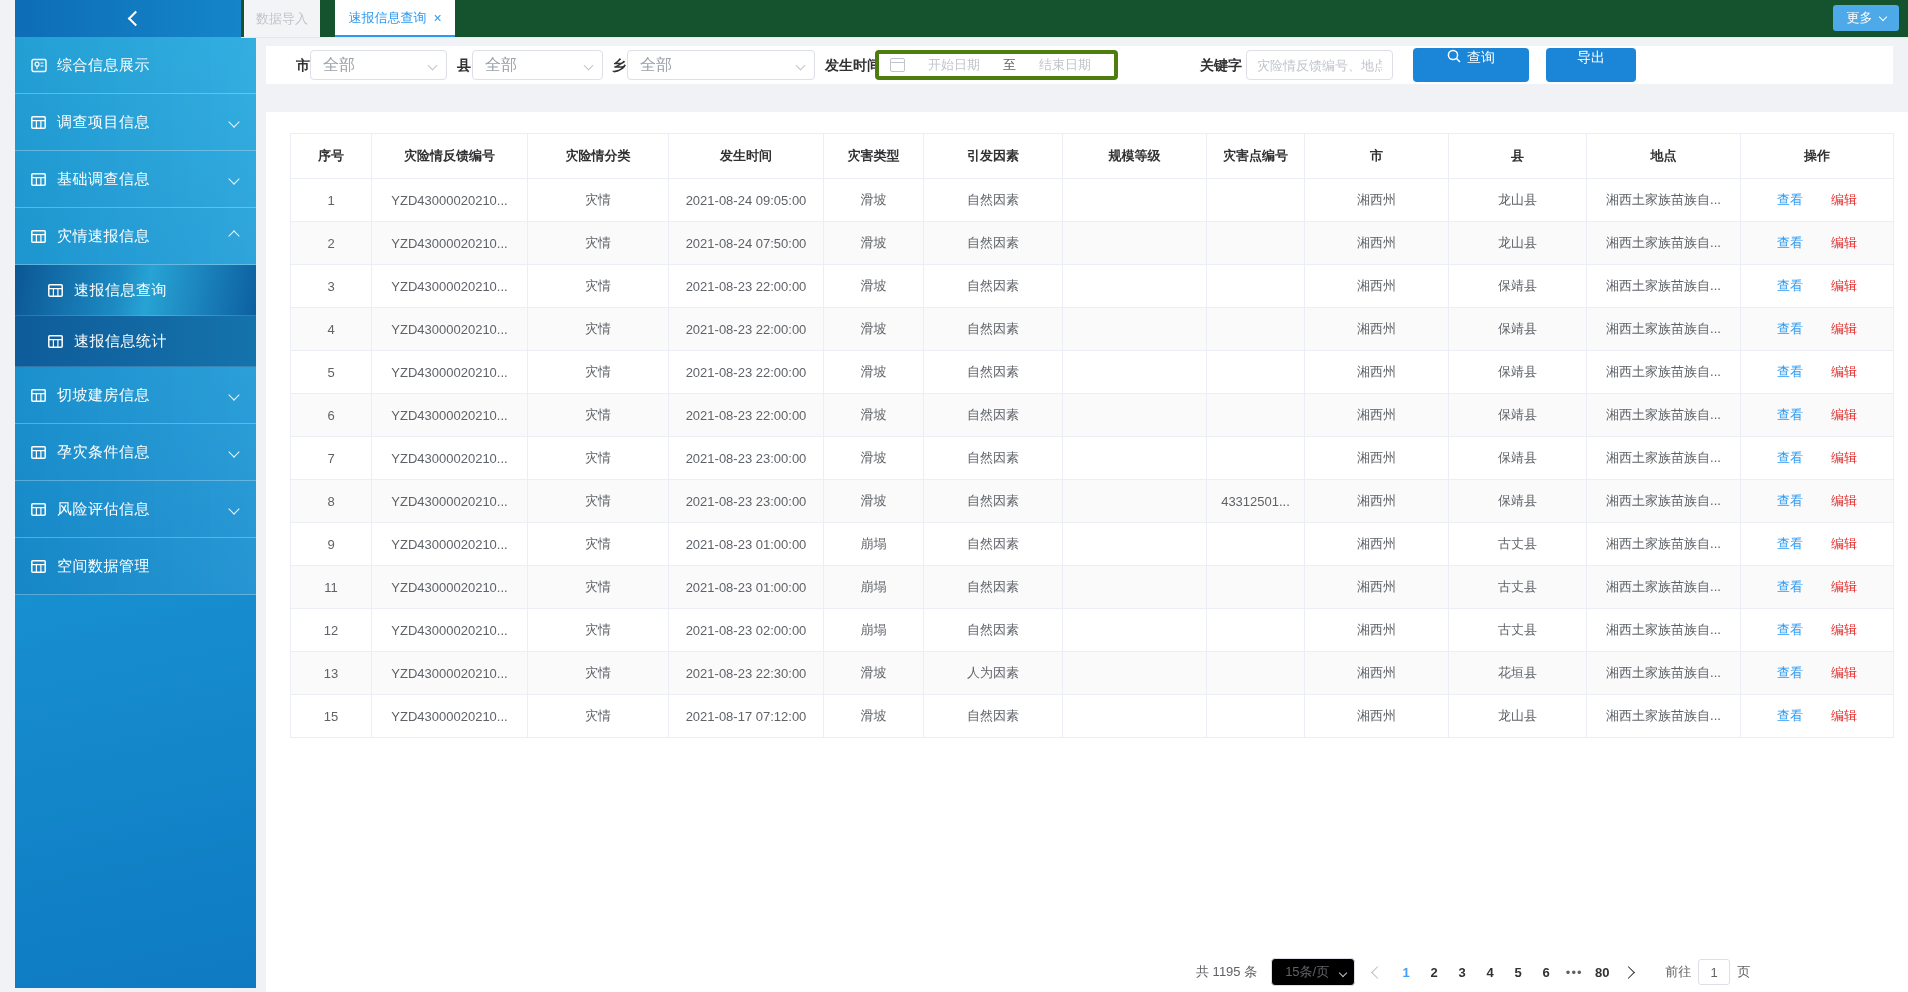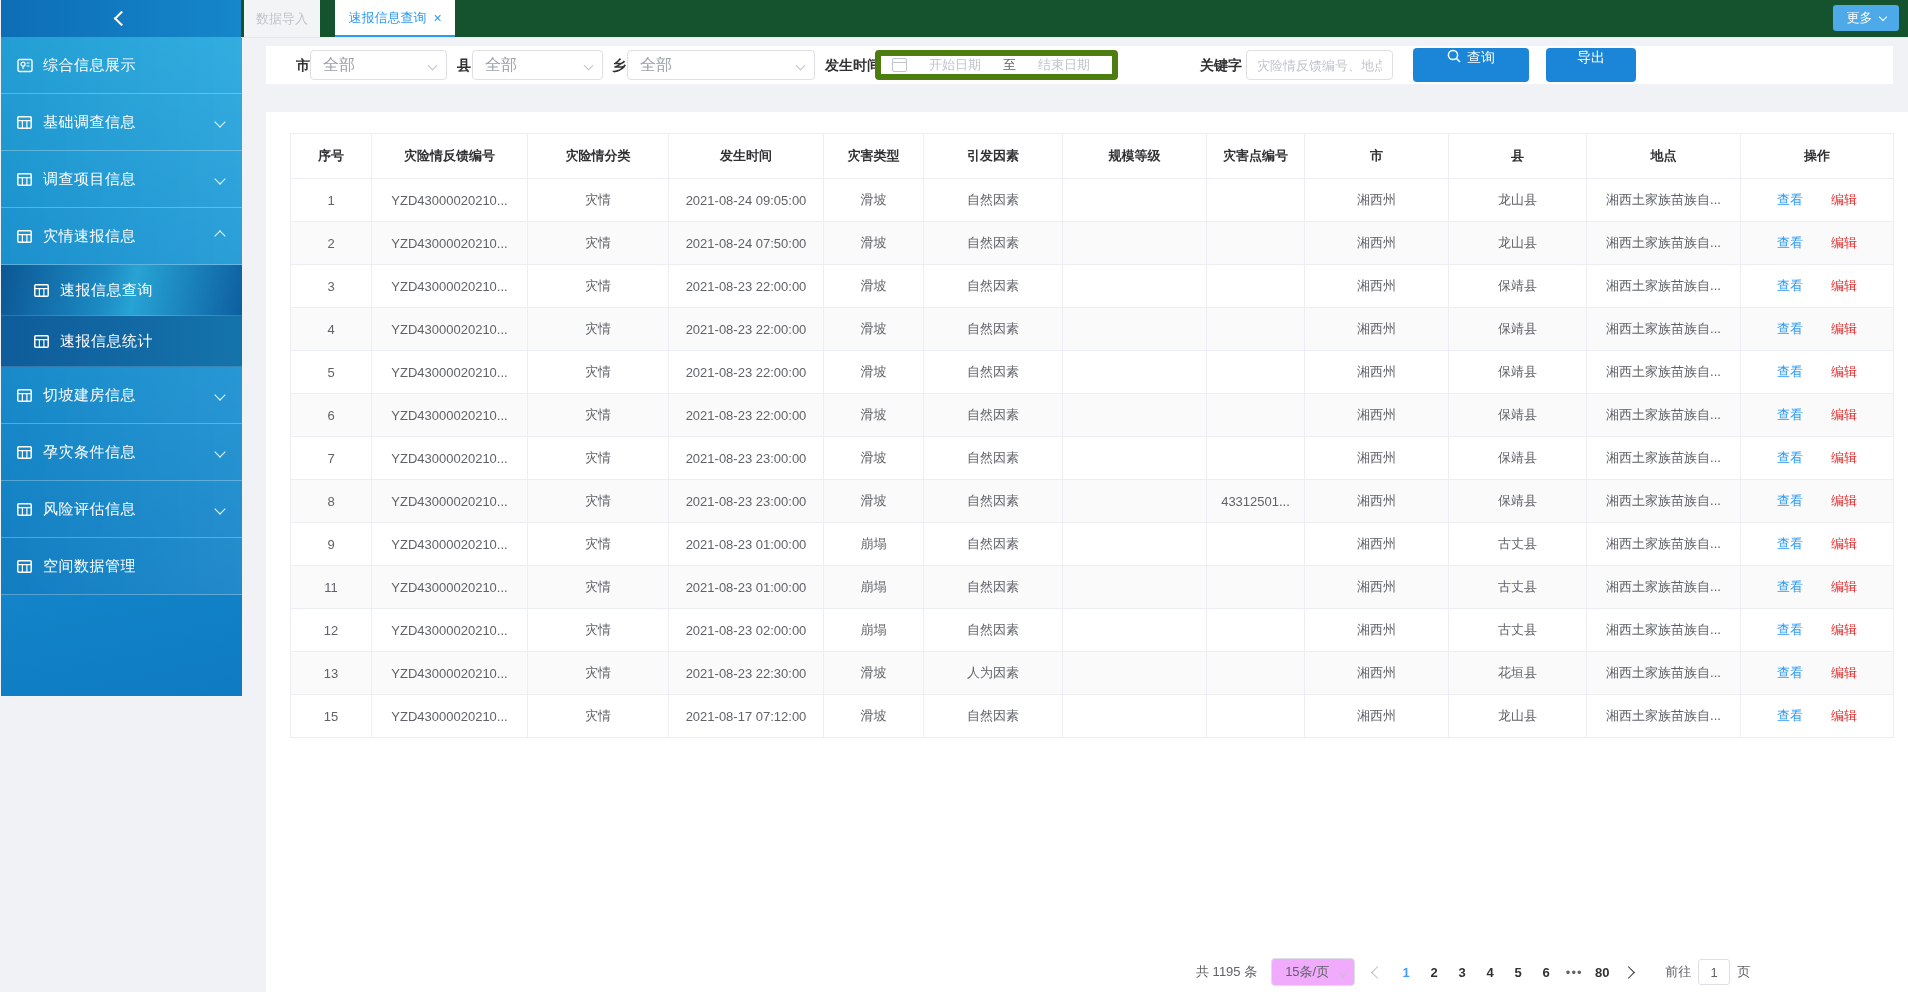--- a/index.html
+++ b/index.html
@@ -5,21 +5,21 @@
 <style>
   html,body{margin:0;padding:0;}
   body{width:1908px;height:992px;position:relative;overflow:hidden;background:#f0f2f5;
        font-family:"Liberation Sans","DejaVu Sans",sans-serif;-webkit-font-smoothing:antialiased;}
   
   .chev{display:inline-block;width:7px;height:7px;border-right:1.6px solid currentColor;border-bottom:1.6px solid currentColor;transform:rotate(45deg);}
   .chev.up{transform:rotate(-135deg);}
   .chev.left{transform:rotate(135deg);}
   .chev.right{transform:rotate(-45deg);}
   
-  .sidebar{position:absolute;left:1px;top:0;width:241px;height:696px;
+  .sidebar{position:absolute;left:15px;top:0;width:241px;height:988px;
            background:linear-gradient(168deg,#27ade0 0%,#1b97d5 42%,#0e7ac2 100%);}
   .sb-top{height:37px;background:linear-gradient(90deg,#0d6db6,#1587ca);display:flex;align-items:center;justify-content:center;cursor:pointer;color:#fff;}
   .sb-top .back{width:9px;height:9px;border-width:2.2px;}
   .sb-item{display:flex;align-items:center;color:#fff;cursor:pointer;}
   .sb-item.main{height:56px;padding:0 18px 0 16px;border-bottom:1px solid rgba(255,255,255,.28);
                 background:linear-gradient(90deg,rgba(10,70,130,.12),rgba(255,255,255,.07));}
   .sb-item .sb-icon{width:16px;display:flex;align-items:center;flex:none;}
   .sb-item .sb-label{margin-left:10px;font-size:15px;letter-spacing:.5px;white-space:nowrap;}
   .sb-item .chev{margin-left:auto;color:#eaf6fc;flex:none;}
   .sb-item.sub{height:50px;padding:0 18px 0 33px;background:linear-gradient(90deg,#0e5c9a,#1573ab);border-bottom:1px solid rgba(255,255,255,.15);}
@@ -34,42 +34,42 @@
   .more-btn{position:absolute;right:9px;top:5px;width:66px;height:26px;background:#4da9e8;border:none;border-radius:3px;color:#fff;font-size:13px;display:flex;align-items:center;justify-content:center;gap:7px;cursor:pointer;}
   .more-btn .chev{width:5px;height:5px;border-width:1.5px;margin-top:-2px;color:#fff;}
   
   .filter-card{position:absolute;left:25px;top:46px;width:1627px;height:38px;background:#fff;}
   .f-label{position:absolute;top:0;height:38px;line-height:38px;font-size:14px;color:#303133;font-weight:600;white-space:nowrap;}
   #lbl-city{left:30px;} #lbl-county{left:191px;} #lbl-town{left:346px;} #lbl-time{left:559px;} #lbl-keyword{left:934px;}
   .select{position:absolute;top:4px;height:30px;border:1px solid #dcdfe6;border-radius:4px;background:#fff;display:flex;align-items:center;font-size:16px;color:#9aa0a8;cursor:pointer;box-sizing:border-box;}
   .select .sel-text{padding-left:12px;}
   .select .chev{position:absolute;right:10px;top:11px;width:6px;height:6px;color:#c0c4cc;}
   #sel-city{left:44px;width:137px;} #sel-county{left:206px;width:131px;} #sel-town{left:361px;width:188px;}
-  .datebox{position:absolute;left:609px;top:4px;width:243px;height:30px;border:6px solid #4d7c0f;border-radius:4px;background:#fff;display:flex;align-items:center;font-size:13px;color:#c0c4cc;box-sizing:border-box;cursor:pointer;}
+  .datebox{position:absolute;left:609px;top:4px;width:243px;height:30px;border:4px solid #4d7c0f;border-radius:4px;background:#fff;display:flex;align-items:center;font-size:13px;color:#c0c4cc;box-sizing:border-box;cursor:pointer;}
   .cal-icon{width:13px;height:12px;border:1px solid #c0c4cc;border-radius:2px;margin-left:11px;position:relative;flex:none;}
   .cal-icon:before{content:"";position:absolute;left:0;right:0;top:3px;border-top:1px solid #c0c4cc;}
   .d-start,.d-end{flex:1;text-align:center;}
   .d-sep{color:#606266;flex:none;}
   .kw-input{position:absolute;left:980px;top:4px;width:147px;height:30px;border:1px solid #dcdfe6;border-radius:4px;box-sizing:border-box;font-size:13px;color:#606266;padding:0 10px;outline:none;font-family:inherit;}
   .kw-input::placeholder{color:#c0c4cc;}
   .fbtn{position:absolute;top:2px;height:34px;background:#1b86d7;border:none;border-radius:4px;color:#fff;font-size:14px;display:flex;justify-content:center;gap:6px;cursor:pointer;font-family:inherit;}
   .btn-search{left:1147px;width:116px;} .btn-export{left:1280px;width:90px;}
   
   .table-card{position:absolute;left:25px;top:112px;width:1642px;height:880px;background:#fff;}
   #data-table{position:absolute;left:24px;top:21px;width:1603px;border-collapse:collapse;table-layout:fixed;}
   #data-table th{height:44px;font-size:13px;color:#303133;font-weight:bold;border:1px solid #ebeef5;background:#fff;padding:0 4px;}
   #data-table td{height:42px;font-size:13px;color:#5f6368;text-align:center;border:1px solid #ebeef5;padding:0 4px;overflow:hidden;white-space:nowrap;}
   #data-table tbody tr:nth-child(even){background:#fafafa;}
   .op-link{cursor:pointer;text-decoration:none;}
   .op-link.view{color:#2f9bf2;margin-right:28px;}
   .op-link.edit{color:#e12f2f;}
   
   .pagination{position:absolute;left:930px;top:846px;height:28px;display:flex;align-items:center;font-size:13px;color:#606266;}
   .total{margin-right:14px;white-space:nowrap;}
-  .psize{position:relative;width:84px;height:28px;border:1px solid #dcdfe6;border-radius:4px;display:flex;align-items:center;justify-content:center;padding-right:12px;box-sizing:border-box;cursor:pointer;background:#f0abfc;}
+  .psize{position:relative;width:84px;height:28px;border:1px solid #dcdfe6;border-radius:4px;display:flex;align-items:center;justify-content:center;padding-right:12px;box-sizing:border-box;cursor:pointer;background:#000000;}
   .psize .chev{position:absolute;right:8px;top:11px;width:5px;height:5px;color:#c0c4cc;}
   .pg-prev{margin-left:18px;width:8px;height:8px;color:#b8bfc9;cursor:pointer;}
   .pages{display:flex;margin-left:10px;align-items:center;}
   .page{min-width:24px;text-align:center;margin:0 2px;color:#303133;font-weight:600;cursor:pointer;}
   .page.current{color:#409eff;}
   .page.dots{letter-spacing:1px;color:#606266;font-weight:400;}
   .pg-next{margin:0 4px 0 8px;width:8px;height:8px;color:#303133;cursor:pointer;}
   .goto-label{margin-left:28px;}
   .goto-input{width:32px;height:26px;border:1px solid #dcdfe6;border-radius:3px;text-align:center;font-size:13px;color:#606266;margin:0 7px;outline:none;box-sizing:border-box;font-family:inherit;}
 </style>
@@ -91,31 +91,31 @@
         </span>
         <span class="sb-label">综合信息展示</span>
       </div>
       <div class="sb-item main">
         <span class="sb-icon">
           <svg width="15" height="13" viewBox="0 0 15 13">
             <rect x="0.8" y="0.8" width="13.4" height="11.4" rx="1" fill="none" stroke="#fff" stroke-width="1.5"></rect>
             <path d="M0.8 4.6H14.2M5.4 4.6V12.2M9.9 4.6V12.2" stroke="#fff" stroke-width="1.2" fill="none"></path>
           </svg>
         </span>
+        <span class="sb-label">调查项目信息</span>
+        <i class="chev down"></i>
+      </div>
+      <div class="sb-item main">
+        <span class="sb-icon">
+          <svg width="15" height="13" viewBox="0 0 15 13">
+            <rect x="0.8" y="0.8" width="13.4" height="11.4" rx="1" fill="none" stroke="#fff" stroke-width="1.5"></rect>
+            <path d="M0.8 4.6H14.2M5.4 4.6V12.2M9.9 4.6V12.2" stroke="#fff" stroke-width="1.2" fill="none"></path>
+          </svg>
+        </span>
         <span class="sb-label">基础调查信息</span>
-        <i class="chev down"></i>
-      </div>
-      <div class="sb-item main">
-        <span class="sb-icon">
-          <svg width="15" height="13" viewBox="0 0 15 13">
-            <rect x="0.8" y="0.8" width="13.4" height="11.4" rx="1" fill="none" stroke="#fff" stroke-width="1.5"></rect>
-            <path d="M0.8 4.6H14.2M5.4 4.6V12.2M9.9 4.6V12.2" stroke="#fff" stroke-width="1.2" fill="none"></path>
-          </svg>
-        </span>
-        <span class="sb-label">调查项目信息</span>
         <i class="chev down"></i>
       </div>
       <div class="sb-item main">
         <span class="sb-icon">
           <svg width="15" height="13" viewBox="0 0 15 13">
             <rect x="0.8" y="0.8" width="13.4" height="11.4" rx="1" fill="none" stroke="#fff" stroke-width="1.5"></rect>
             <path d="M0.8 4.6H14.2M5.4 4.6V12.2M9.9 4.6V12.2" stroke="#fff" stroke-width="1.2" fill="none"></path>
           </svg>
         </span>
         <span class="sb-label">灾情速报信息</span>

